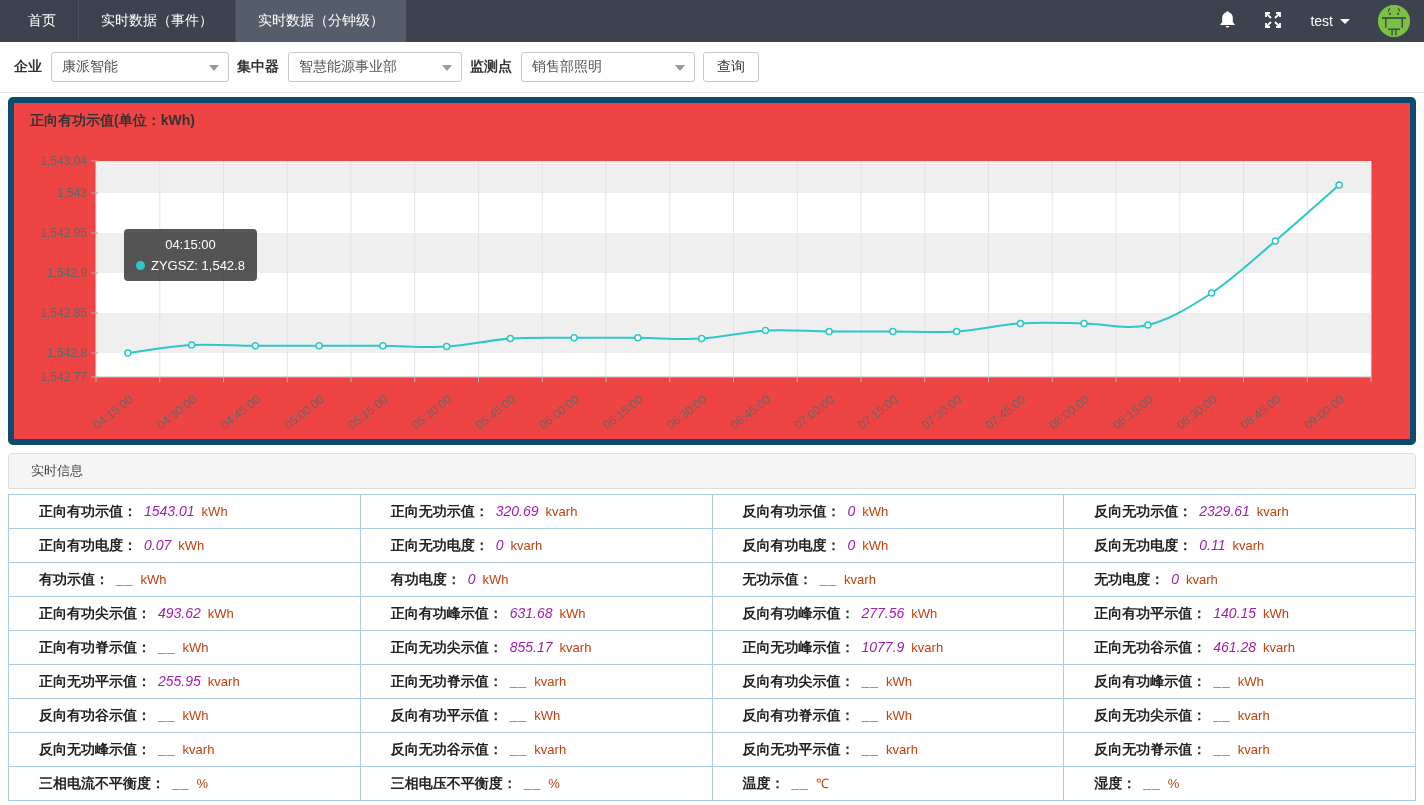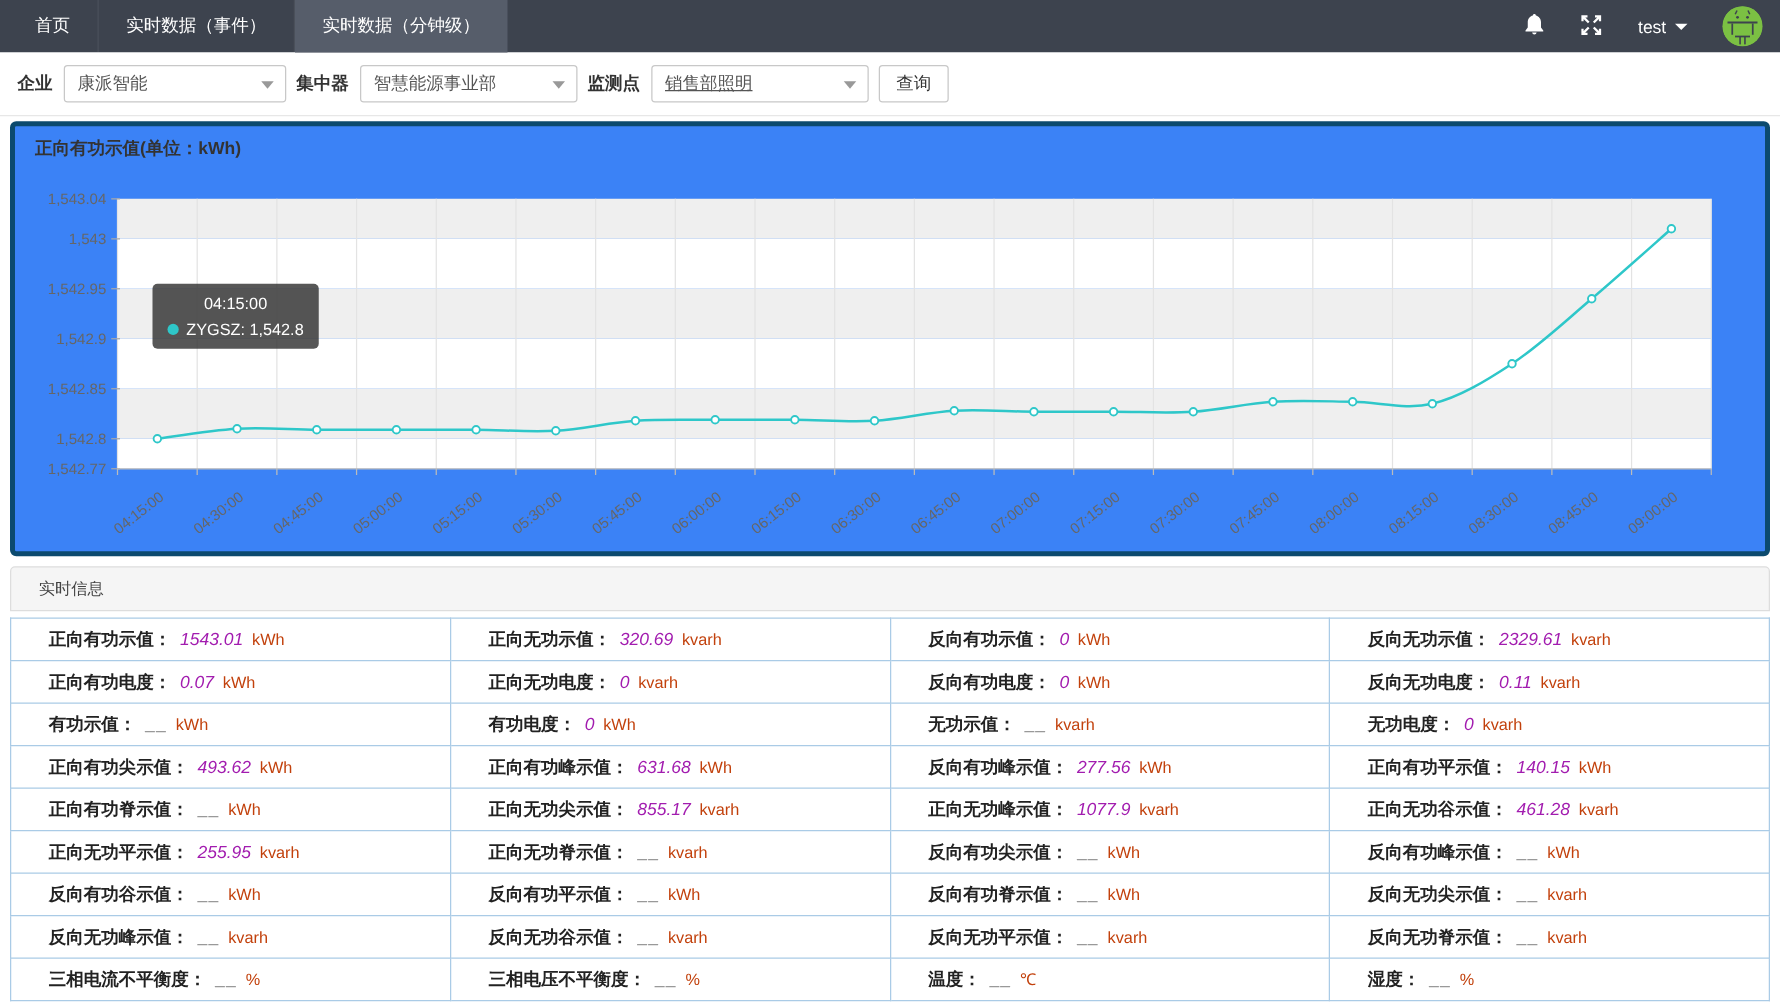--- a/index.html
+++ b/index.html
@@ -22,21 +22,21 @@
   .filterbar { height: 51px; background: #fff; display: flex; align-items: center; padding-left: 14px; border-bottom: 1px solid #e7e7e7; }
   .f-label { font-weight: bold; font-size: 14px; color: #333; margin-right: 9px; white-space: nowrap; text-align: right; }
   .select { position: relative; height: 30px; border: 1px solid #c8c8c8; border-radius: 3px; background: #fff;
             display: flex; align-items: center; padding: 0 26px 0 10px; font-size: 14px; color: #555;
             margin-right: 8px; cursor: pointer; }
   .sel-caret { position: absolute; right: 9px; top: 12px; width: 0; height: 0;
                border-left: 5px solid transparent; border-right: 5px solid transparent; border-top: 6px solid #999; }
   .search-btn { height: 30px; padding: 0 13px; border: 1px solid #c8c8c8; border-radius: 3px; background: #fff;
                 font-size: 14px; color: #333; cursor: pointer; font-family: inherit; }
   
-  .panel { margin: 4px 8px 0; border: 4px solid #0c4a6e; border-radius: 5px; background: #3b82f6; position: relative; }
+  .panel { margin: 4px 8px 0; border: 6px solid #0c4a6e; border-radius: 5px; background: #ef4444; position: relative; }
   #chart-panel { height: 348px; }
   .chart-title { position: absolute; top: 9px; left: 16px; font-size: 14px; font-weight: bold; color: #333; }
   #chart-svg { position: absolute; left: 0; top: 0; }
   .tooltip { position: absolute; left: 110px; top: 126px; background: rgba(50,50,50,0.82); border-radius: 4px;
              color: #fff; font-size: 13px; line-height: 21px; padding: 5px 12px; white-space: nowrap; pointer-events: none; }
   .tooltip .tt-time { text-align: center; }
   .tooltip .dot { display: inline-block; width: 9px; height: 9px; border-radius: 50%; background: #2ec7c9; margin-right: 6px; }
   
   .info-header { margin: 8px 8px 0; height: 36px; line-height: 34px; background: #f5f5f5;
                  border: 1px solid #ddd; border-radius: 4px 4px 0 0; padding-left: 22px; font-size: 13px; color: #444; }
@@ -106,21 +106,21 @@
       <div class="select" style="width: 178px;">
         <span>康派智能</span>
         <span class="sel-caret"></span>
       </div>
       <span class="f-label">集中器</span>
       <div class="select" style="width: 174px;">
         <span>智慧能源事业部</span>
         <span class="sel-caret"></span>
       </div>
       <span class="f-label">监测点</span>
-      <div class="select" style="width: 174px; text-decoration: underline;">
+      <div class="select" style="width: 174px;">
         <span>销售部照明</span>
         <span class="sel-caret"></span>
       </div>
     </span>
   <button class="search-btn">查询</button>
 </div>
 
 <div class="panel" id="chart-panel">
   <div class="chart-title">正向有功示值(单位：kWh)</div>
   <svg id="chart-svg" width="1406" height="346" viewBox="0 0 1406 346">

